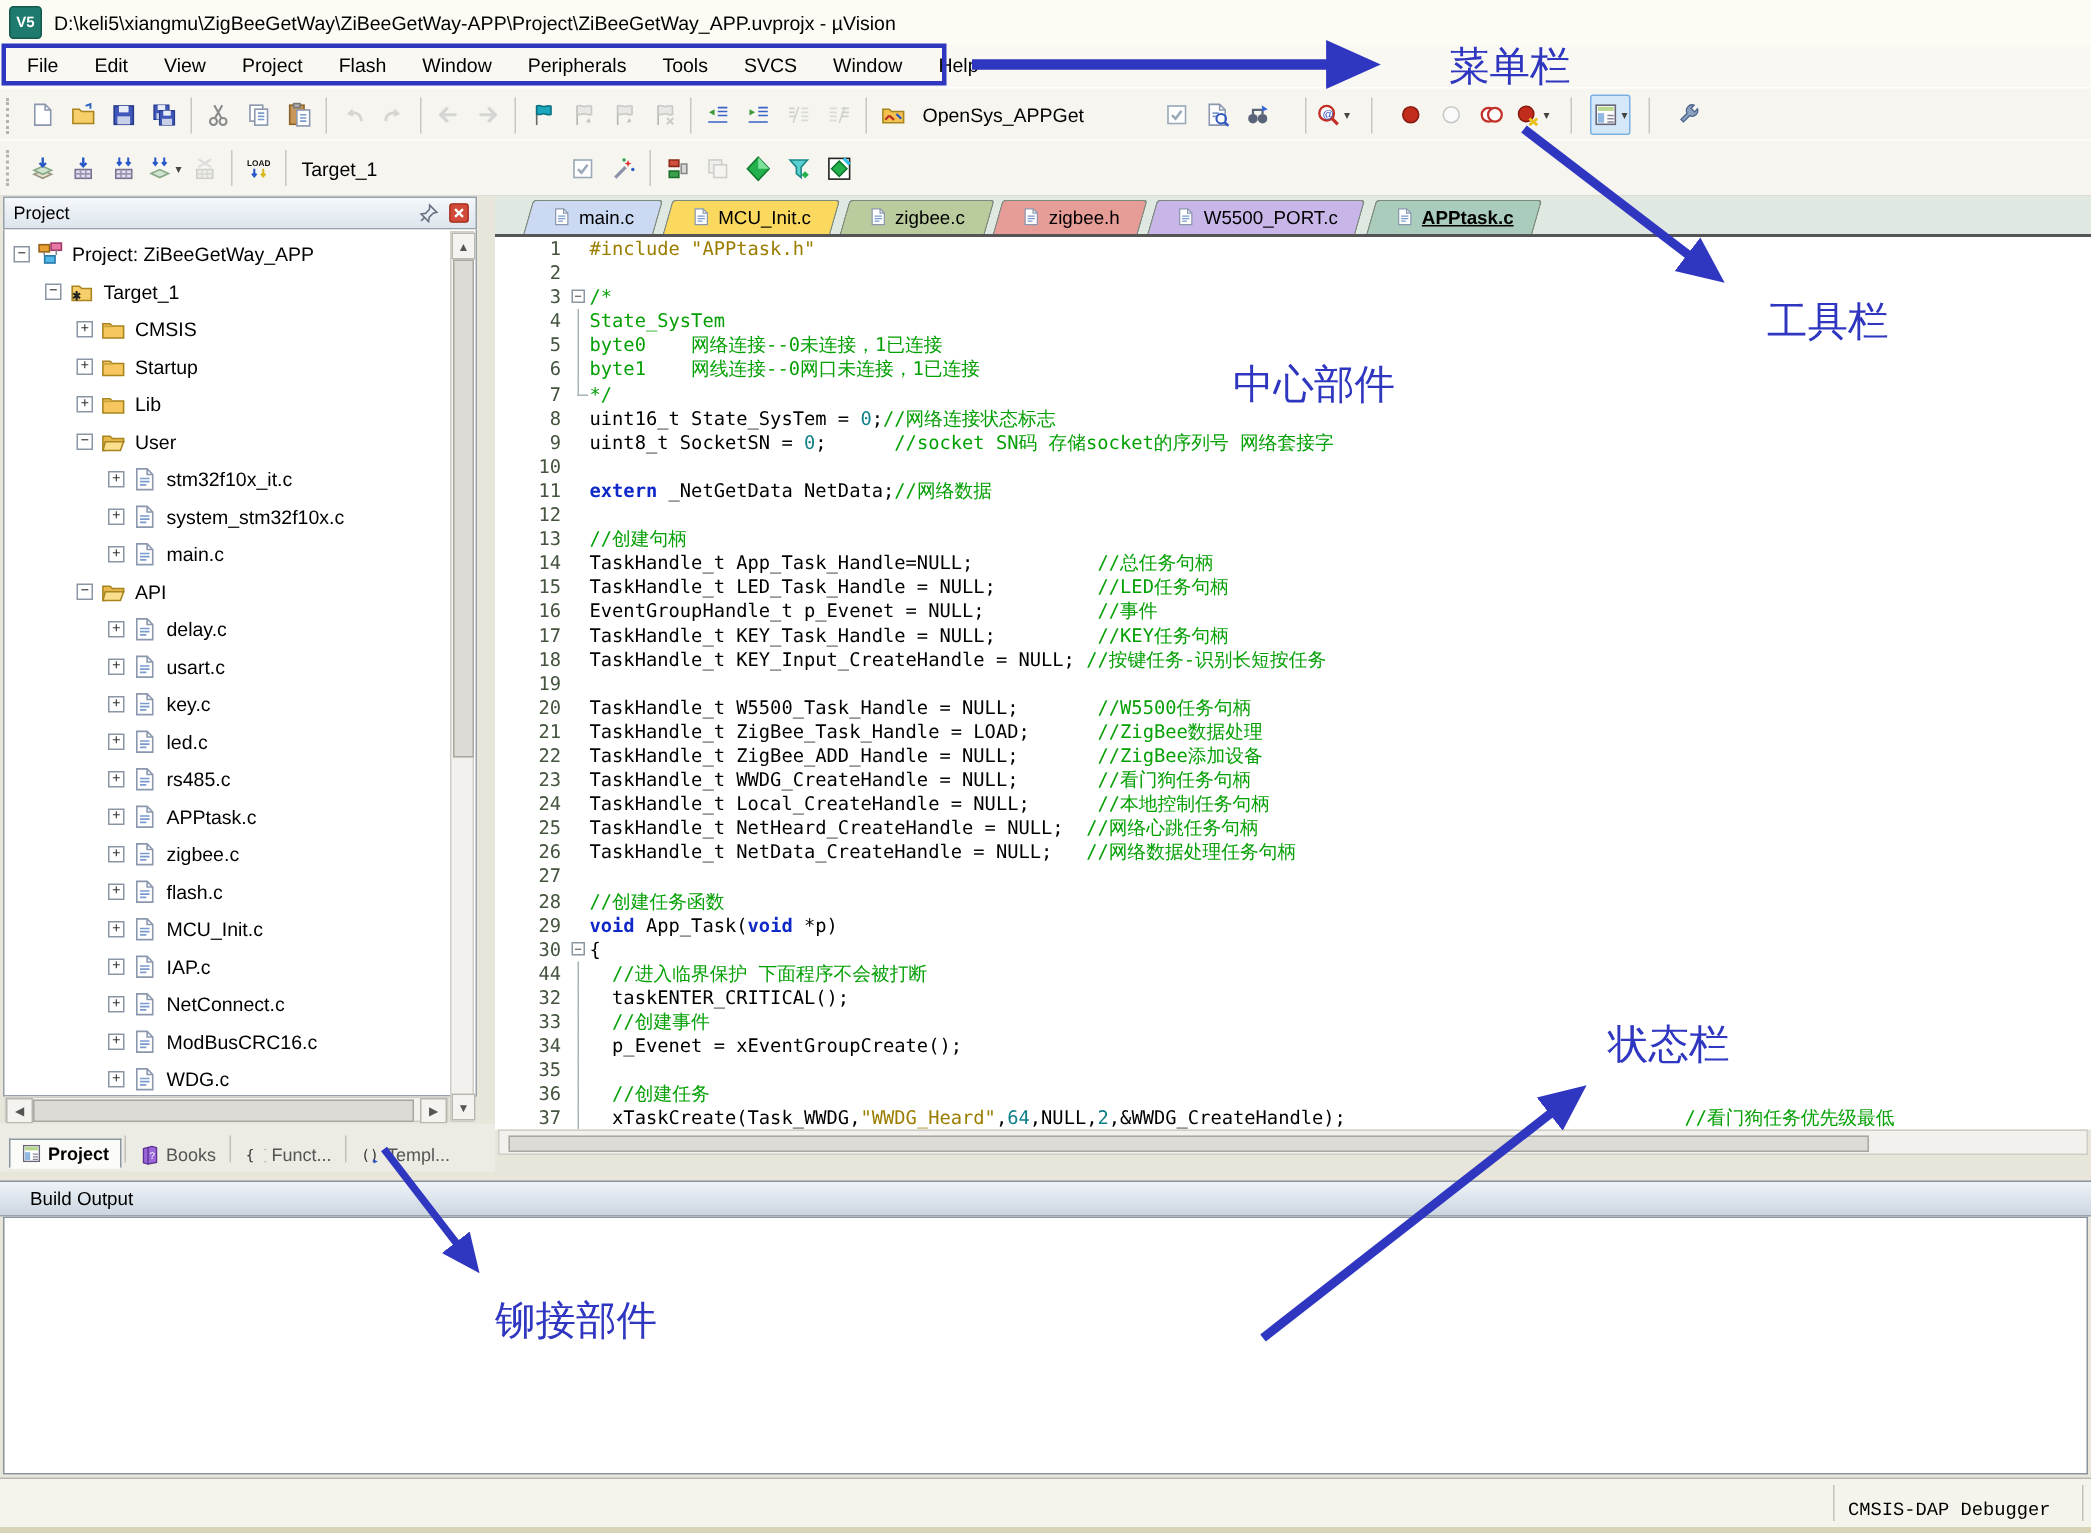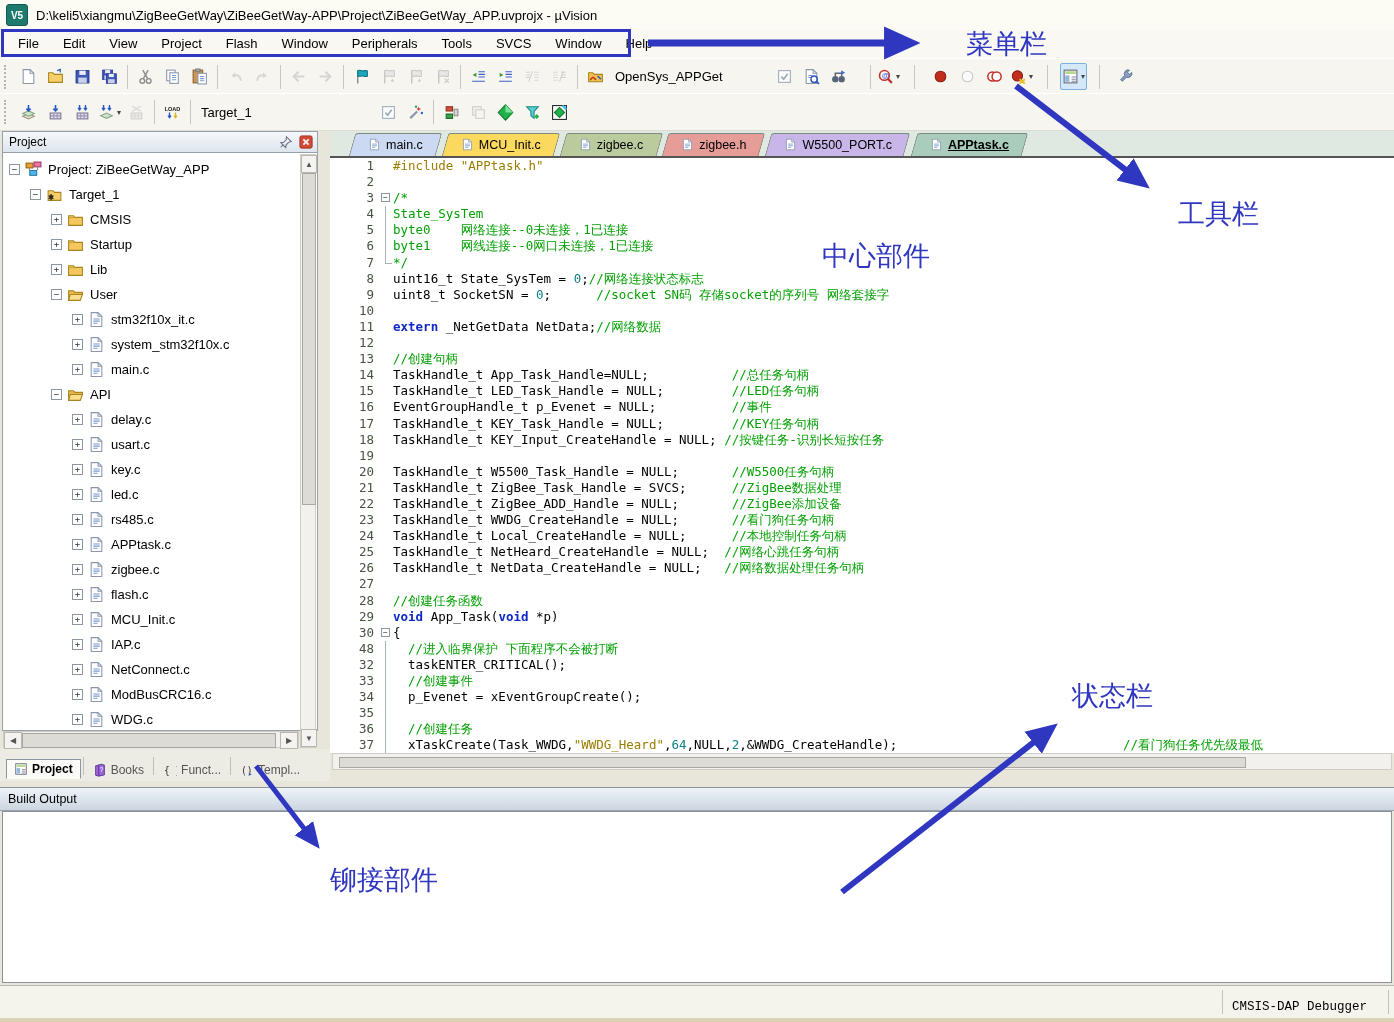--- a/index.html
+++ b/index.html
@@ -76,21 +76,21 @@
   .ct span{white-space:pre;}
   .pl{color:#000;}
   .kw{color:#0f28c8;font-weight:bold;text-align:right;}
   .cm{color:#05a005;}
   .nu{color:#0f8088;}
   .st{color:#9b7d00;}
   #ehscroll{left:332px;top:753px;width:1060px;height:17px;}
   
   #bheader{left:0;top:787px;width:1394px;height:24px;background:linear-gradient(#eef3f8,#ccd6e0);
            border-top:1px solid #8a929e;border-bottom:1px solid #9aa2ae;display:flex;align-items:center;
-           padding-left:8px;font-size:12.5px;box-sizing:border-box;}
+           padding-left:20px;font-size:12.5px;box-sizing:border-box;}
   #bcontent{left:2px;top:811px;width:1390px;height:172px;background:#fff;border:1px solid #8a929e;box-sizing:border-box;}
   
   #statusbar{left:0;top:985px;width:1394px;height:37px;background:#f4f3ec;border-top:1px solid #b8b8b0;box-sizing:border-box;}
   #sbtext{position:absolute;left:1232px;top:14px;font-size:12.5px;font-family:Liberation Mono, monospace;}
   .ssep{position:absolute;top:4px;height:24px;border-left:1px solid #c4c3ba;}
   #sbottom{position:absolute;left:0;bottom:0;width:1394px;height:4px;background:#d9d4b6;}
   
   #annorect{left:1px;top:29px;width:630px;height:28px;border:3px solid #2f36c0;box-sizing:border-box;z-index:55;pointer-events:none;}
   #overlay{left:0;top:0;z-index:60;pointer-events:none;}
   .bluelabel{position:absolute;z-index:61;color:#2f36c0;font-size:27px;
@@ -1017,21 +1017,21 @@
       <span class="fold"></span>
     </div>
     <div class="cl">
       <span class="ln">20</span>
       <span class="fold"></span>
       <span class="ct"><span class="pl">TaskHandle_t W5500_Task_Handle = NULL;       </span><span class="cm">//W5500任务句柄</span></span>
     </div>
     <div class="cl">
       <span class="ln">21</span>
       <span class="fold"></span>
-      <span class="ct"><span class="pl">TaskHandle_t ZigBee_Task_Handle = SVCS;      </span><span class="cm">//ZigBee数据处理</span></span>
+      <span class="ct"><span class="pl">TaskHandle_t ZigBee_Task_Handle = LOAD;      </span><span class="cm">//ZigBee数据处理</span></span>
     </div>
     <div class="cl">
       <span class="ln">22</span>
       <span class="fold"></span>
       <span class="ct"><span class="pl">TaskHandle_t ZigBee_ADD_Handle = NULL;       </span><span class="cm">//ZigBee添加设备</span></span>
     </div>
     <div class="cl">
       <span class="ln">23</span>
       <span class="fold"></span>
       <span class="ct"><span class="pl">TaskHandle_t WWDG_CreateHandle = NULL;       </span><span class="cm">//看门狗任务句柄</span></span>
@@ -1067,21 +1067,21 @@
       <span class="ct"><span class="kw">void</span><span class="pl"> App_Task(</span><span class="kw">void</span><span class="pl"> *p)</span></span>
     </div>
     <div class="cl">
       <span class="ln">30</span>
       <span class="fold">
         <span class="fbox">−</span>
       </span>
       <span class="ct"><span class="pl">{</span></span>
     </div>
     <div class="cl">
-      <span class="ln">48</span>
+      <span class="ln">44</span>
       <span class="fold">
         <span class="fline"></span>
       </span>
       <span class="ct"><span class="pl">  </span><span class="cm">//进入临界保护 下面程序不会被打断</span></span>
     </div>
     <div class="cl">
       <span class="ln">32</span>
       <span class="fold">
         <span class="fline"></span>
       </span>

